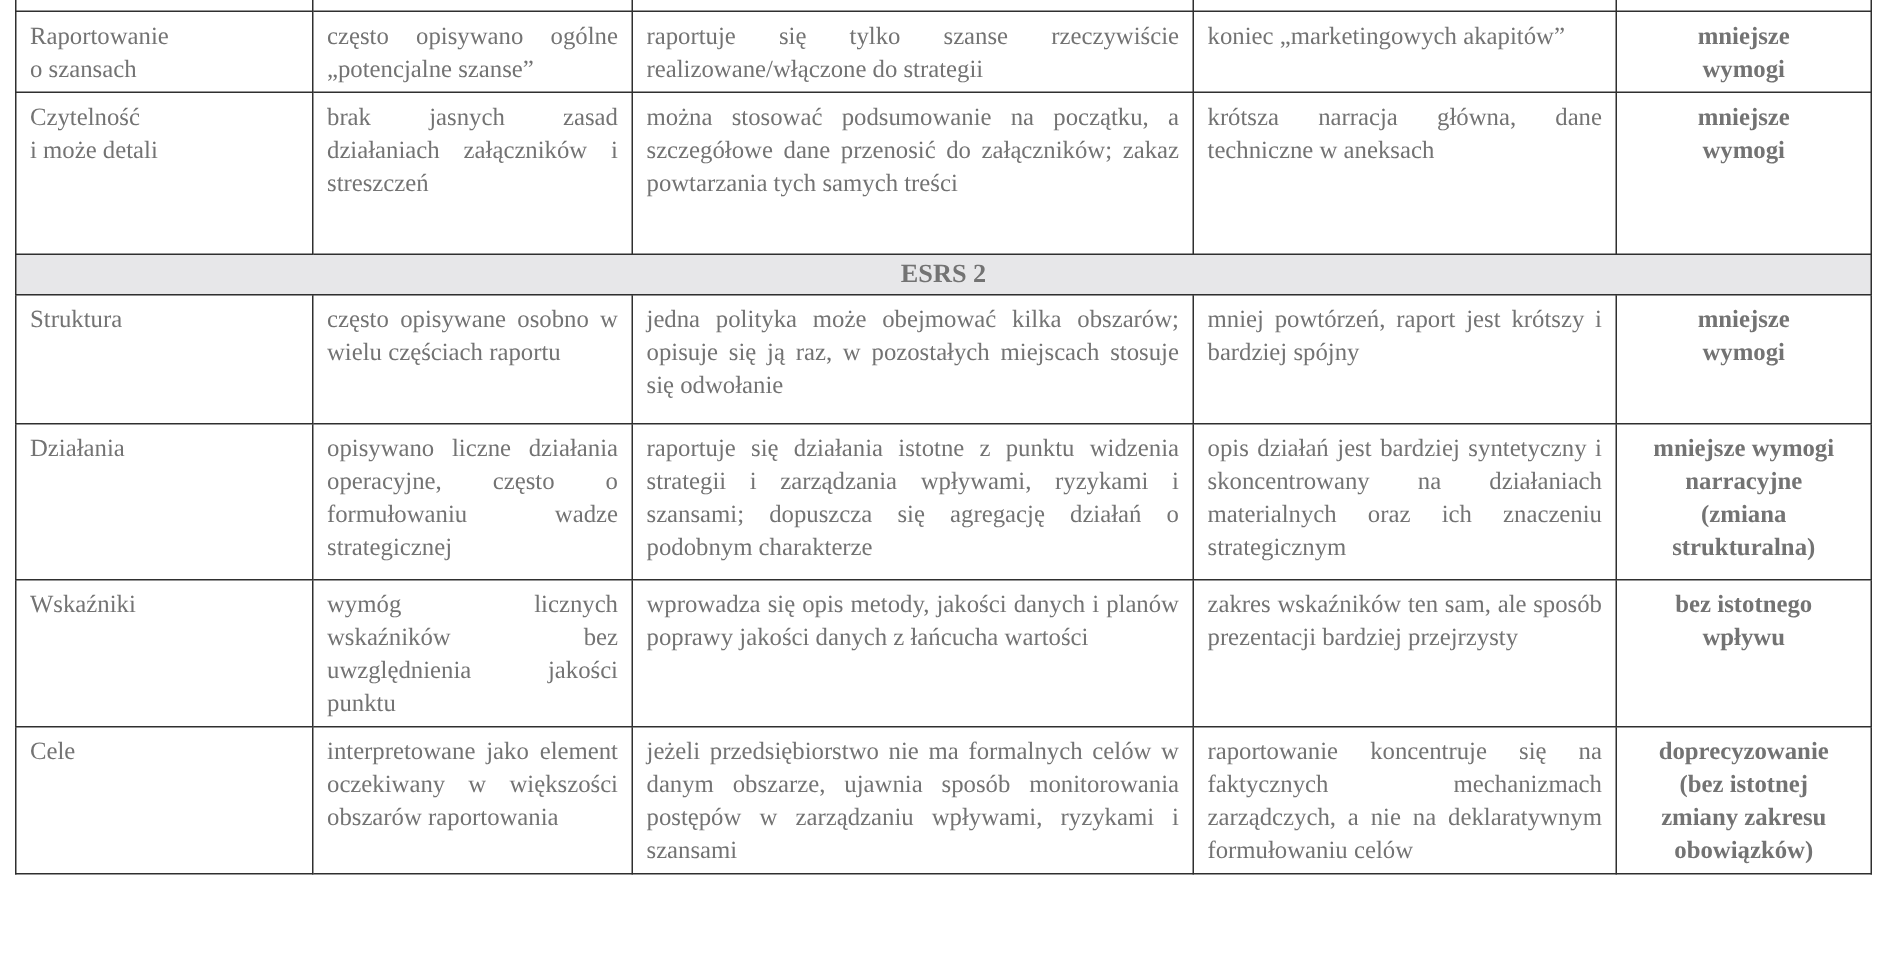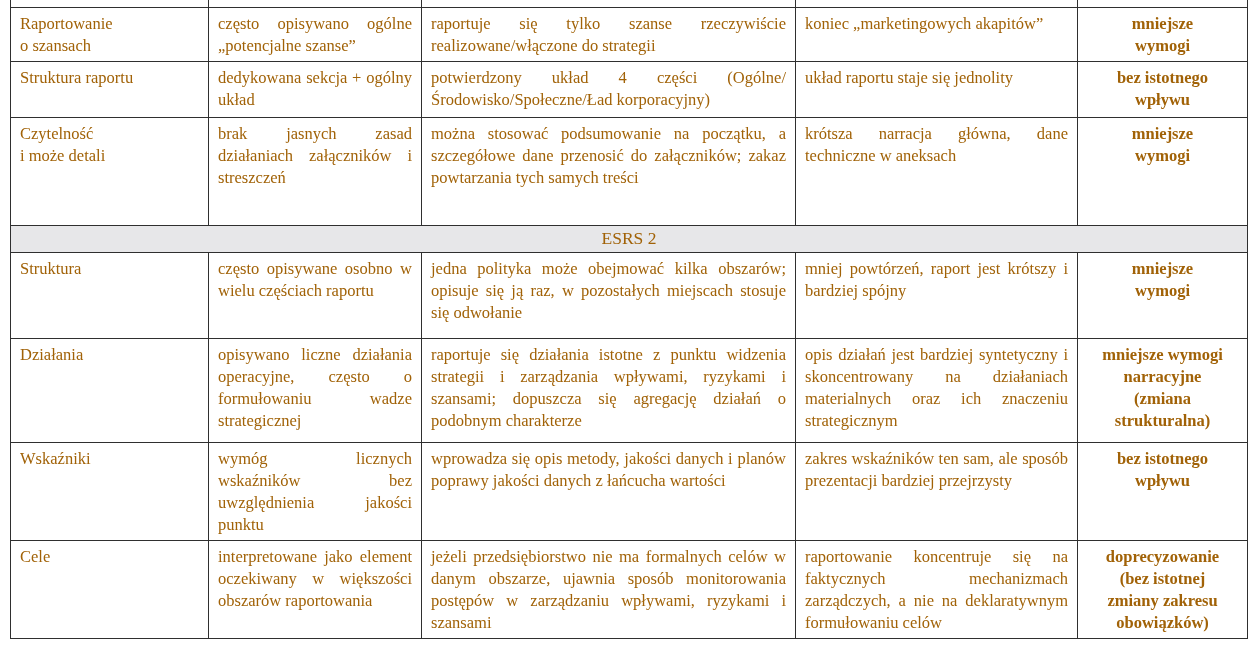--- a/index.html
+++ b/index.html
@@ -7,21 +7,21 @@
     padding: 0;
     background: #ffffff;
   }
   .page {
     position: relative;
     width: 1256px;
     height: 649px;
     overflow: hidden;
     background: #ffffff;
     font-family: "Liberation Serif", "DejaVu Serif", serif;
-    color: #a16207;
+    color: #737373;
   }
   table.doc-table {
     position: absolute;
     left: 10px;
     top: -2px;               
     width: 1237px;
     border-collapse: collapse;
     table-layout: fixed;
   }
   table.doc-table td {
@@ -45,21 +45,21 @@
   }
   td.impact-cell {
     text-align: center;
     font-weight: bold;
     white-space: pre-line;
     font-size: 17px;
   }
   tr.section-row td {
     background: #e7e7e9;
     text-align: center;
-    font-weight: normal;
+    font-weight: bold;
     font-size: 17.5px;
     padding: 1px 0 2px 0;
     line-height: 23px;
   }
 </style>
 </head>
 <body>
 
 <div class="page">
   <table class="doc-table">
@@ -82,28 +82,20 @@
       <tr style="height:50px">
         <td class="topic-cell">Raportowanie
 o szansach</td>
         <td class="just">często opisywano ogólne „potencjalne szanse”</td>
         <td class="just">raportuje się tylko szanse rzeczywiście realizowane/włączone do strategii</td>
         <td class="just">koniec „marketingowych akapitów”</td>
         <td class="impact-cell">mniejsze
 wymogi</td>
       </tr>
 
-      <tr style="height:56px">
-        <td class="topic-cell">Struktura raportu</td>
-        <td class="just">dedykowana sekcja + ogólny układ</td>
-        <td class="just">potwierdzony układ 4 części (Ogólne/Środowisko/Społeczne/Ład korporacyjny)</td>
-        <td class="just">układ raportu staje się jednolity</td>
-        <td class="impact-cell">bez istotnego
-wpływu</td>
-      </tr>
 
       <tr style="height:108px">
         <td class="topic-cell">Czytelność
 i może detali</td>
         <td class="just">brak jasnych zasad działaniach załączników i streszczeń</td>
         <td class="just">można stosować podsumowanie na początku, a szczegółowe dane przenosić do załączników; zakaz powtarzania tych samych treści</td>
         <td class="just">krótsza narracja główna, dane techniczne w aneksach</td>
         <td class="impact-cell">mniejsze
 wymogi</td>
       </tr>

